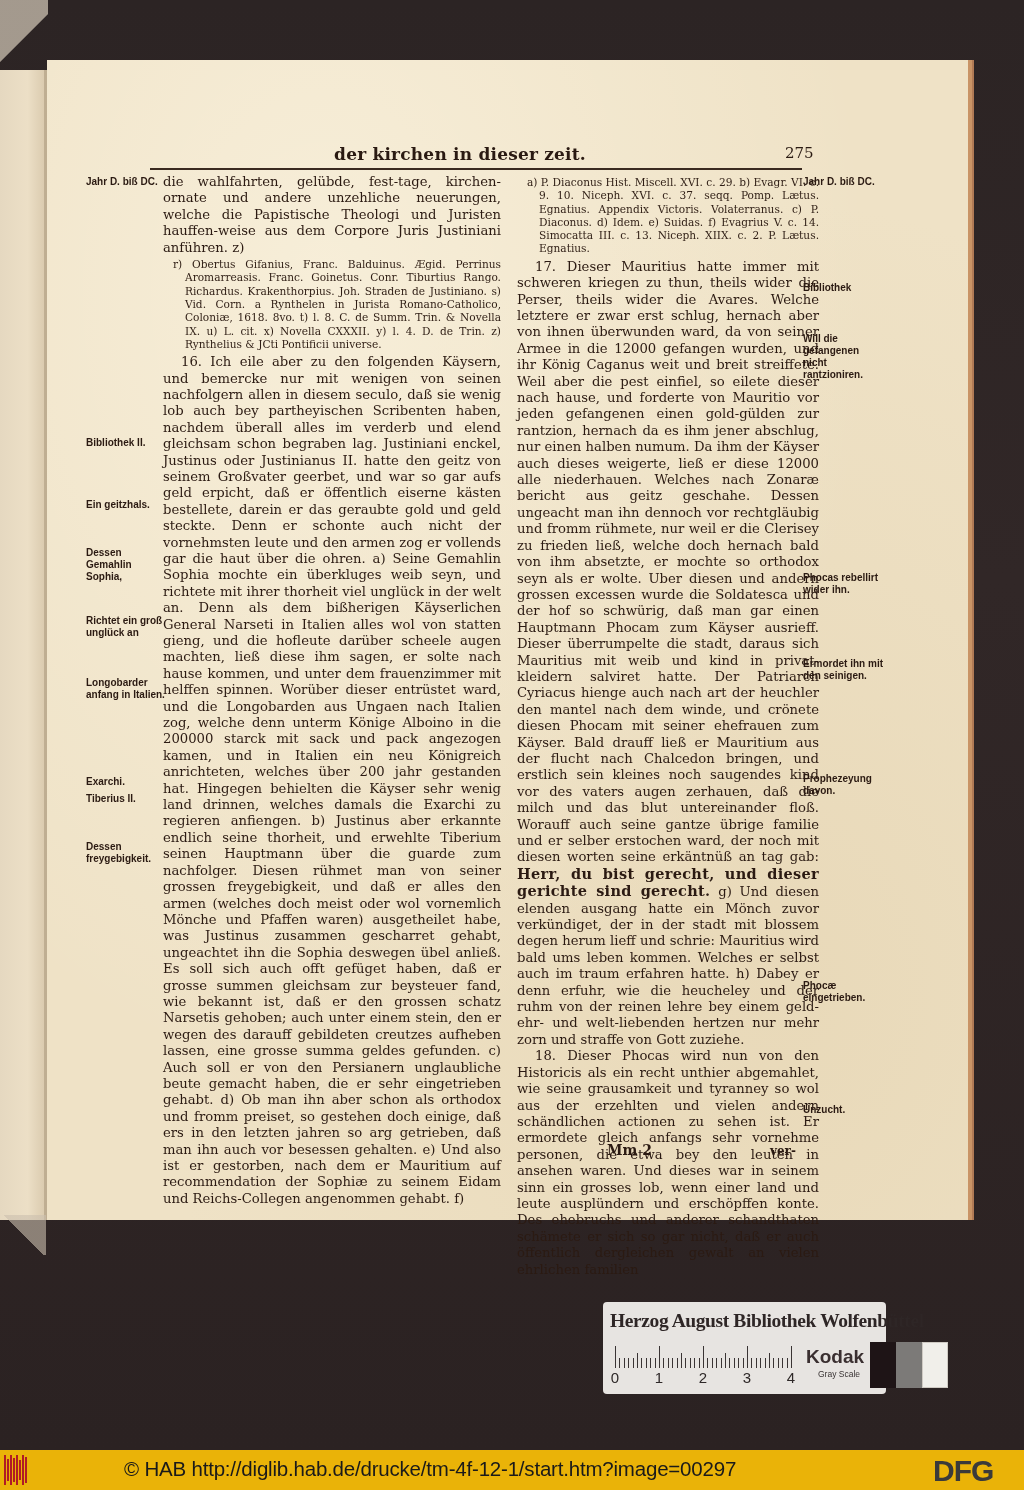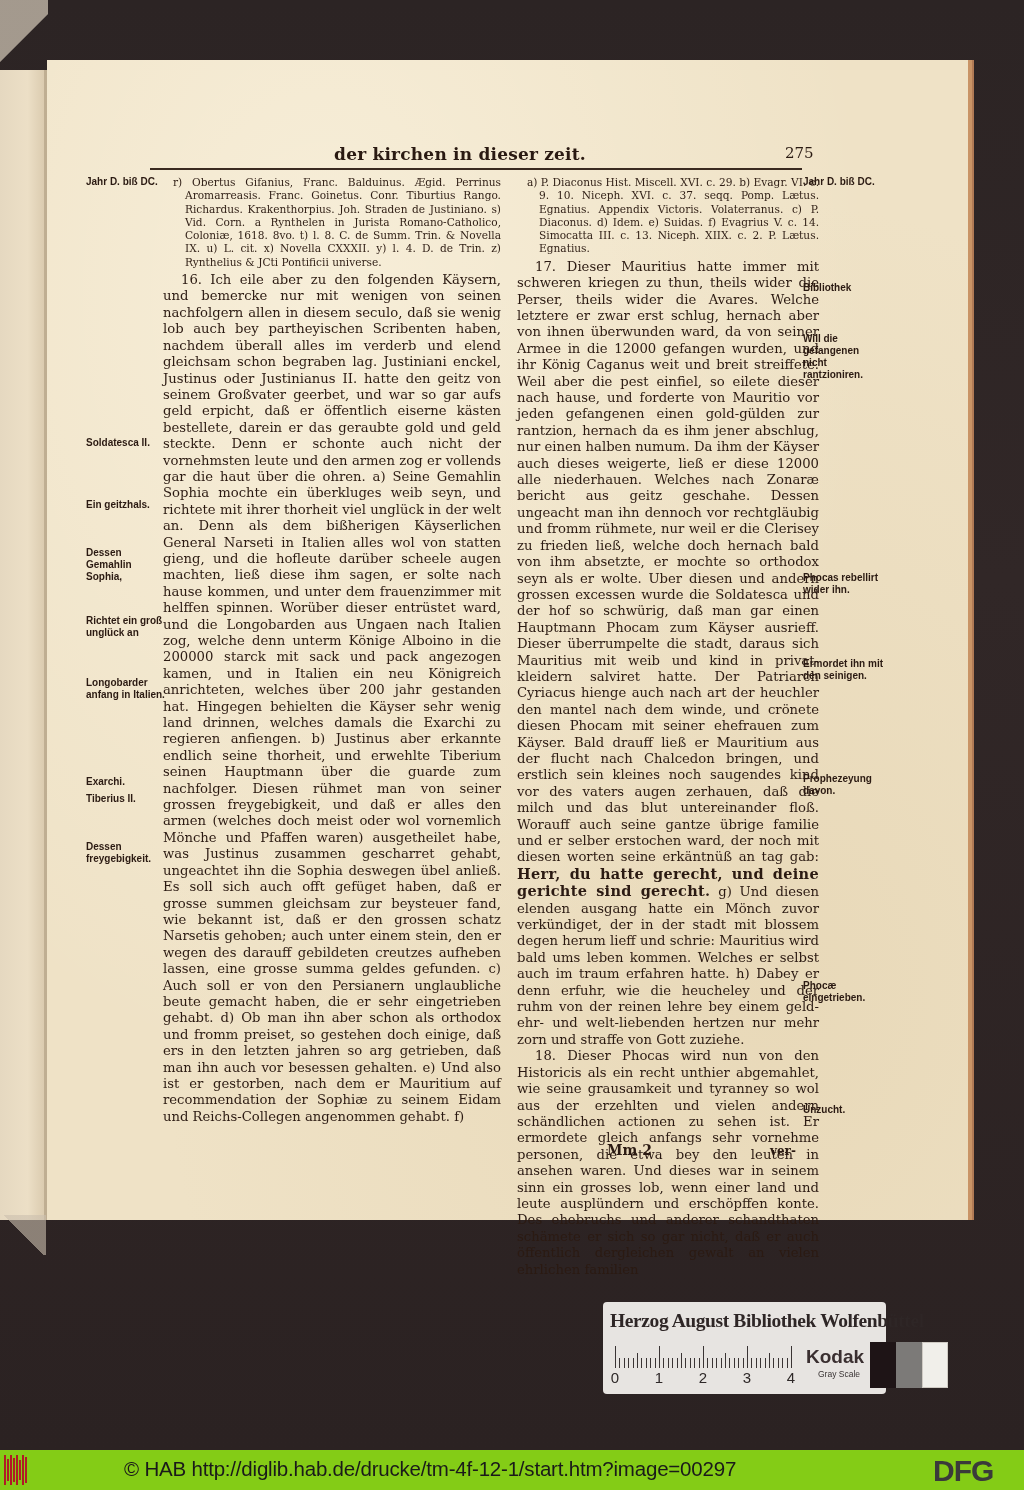--- a/index.html
+++ b/index.html
@@ -116,21 +116,21 @@
     font-size: 19px; color: #3a2f30;
   }
   .grayscale-label {
     position: absolute; left: 215px; top: 67px;
     font-family: "Liberation Sans", sans-serif; font-size: 8.5px; color: #3a3434;
   }
   .swatch { position: absolute; top: 40px; width: 26px; height: 46px; }
   
   .footer {
     position: absolute; left: 0; top: 1450px; width: 1024px; height: 40px;
-    background: #84cc16;
+    background: #eab308;
   }
   .hab-logo { position: absolute; left: 4px; top: 5px; width: 22px; height: 30px; }
   .hab-logo span {
     position: absolute; top: 0; width: 1.6px; background: #b01b25;
   }
   .footer-text {
     position: absolute; left: 124px; top: 7px;
     font-family: "Liberation Sans", sans-serif; font-size: 20.5px; color: #1a1a1a;
     letter-spacing: -0.2px; white-space: nowrap;
   }
@@ -150,36 +150,37 @@
 <div class="left-leaf-shadow"></div>
 <div class="left-leaf-bottom"></div>
 
 <div class="page"></div>
 
 <div class="running-head">der kirchen in dieser zeit.</div>
 <div class="page-number">275</div>
 <div class="head-rule"></div>
 
 <div class="column col-left">
+  <p class="para">die wahlfahrten, gelübde, fest-tage, kirchen-ornate und andere unzehliche neuerungen, welche die Papistische Theologi und Juristen hauffen-weise aus dem Corpore Juris Justiniani anführen. z)</p>
   <p class="footnote">r) Obertus Gifanius, Franc. Balduinus. Ægid. Perrinus Aromarreasis. Franc. Goinetus. Conr. Tiburtius Rango. Richardus. Krakenthorpius. Joh. Straden de Justiniano. s) Vid. Corn. a Rynthelen in Jurista Romano-Catholico, Coloniæ, 1618. 8vo. t) l. 8. C. de Summ. Trin. &amp; Novella IX. u) L. cit. x) Novella CXXXII. y) l. 4. D. de Trin. z) Rynthelius &amp; JCti Pontificii universe.</p>
   <p class="para indent">16. Ich eile aber zu den folgenden Käysern, und bemercke nur mit wenigen von seinen nachfolgern allen in diesem seculo, daß sie wenig lob auch bey partheyischen Scribenten haben, nachdem überall alles im verderb und elend gleichsam schon begraben lag. Justiniani enckel, Justinus oder Justinianus II. hatte den geitz von seinem Großvater geerbet, und war so gar aufs geld erpicht, daß er öffentlich eiserne kästen bestellete, darein er das geraubte gold und geld steckte. Denn er schonte auch nicht der vornehmsten leute und den armen zog er vollends gar die haut über die ohren. a) Seine Gemahlin Sophia mochte ein überkluges weib seyn, und richtete mit ihrer thorheit viel unglück in der welt an. Denn als dem bißherigen Käyserlichen General Narseti in Italien alles wol von statten gieng, und die hofleute darüber scheele augen machten, ließ diese ihm sagen, er solte nach hause kommen, und unter dem frauenzimmer mit helffen spinnen. Worüber dieser entrüstet ward, und die Longobarden aus Ungaen nach Italien zog, welche denn unterm Könige Alboino in die 200000 starck mit sack und pack angezogen kamen, und in Italien ein neu Königreich anrichteten, welches über 200 jahr gestanden hat. Hingegen behielten die Käyser sehr wenig land drinnen, welches damals die Exarchi zu regieren anfiengen. b) Justinus aber erkannte endlich seine thorheit, und erwehlte Tiberium seinen Hauptmann über die guarde zum nachfolger. Diesen rühmet man von seiner grossen freygebigkeit, und daß er alles den armen (welches doch meist oder wol vornemlich Mönche und Pfaffen waren) ausgetheilet habe, was Justinus zusammen gescharret gehabt, ungeachtet ihn die Sophia deswegen übel anließ. Es soll sich auch offt gefüget haben, daß er grosse summen gleichsam zur beysteuer fand, wie bekannt ist, daß er den grossen schatz Narsetis gehoben; auch unter einem stein, den er wegen des darauff gebildeten creutzes aufheben lassen, eine grosse summa geldes gefunden. c) Auch soll er von den Persianern unglaubliche beute gemacht haben, die er sehr eingetrieben gehabt. d) Ob man ihn aber schon als orthodox und fromm preiset, so gestehen doch einige, daß ers in den letzten jahren so arg getrieben, daß man ihn auch vor besessen gehalten. e) Und also ist er gestorben, nach dem er Mauritium auf recommendation der Sophiæ zu seinem Eidam und Reichs-Collegen angenommen gehabt. f)</p>
 </div>
 
 <div class="column col-right">
   <p class="footnote">a) P. Diaconus Hist. Miscell. XVI. c. 29. b) Evagr. VI. c. 9. 10. Niceph. XVI. c. 37. seqq. Pomp. Lætus. Egnatius. Appendix Victoris. Volaterranus. c) P. Diaconus. d) Idem. e) Suidas. f) Evagrius V. c. 14. Simocatta III. c. 13. Niceph. XIIX. c. 2. P. Lætus. Egnatius.</p>
   <p class="para indent">
     <span>17. Dieser Mauritius hatte immer mit schweren kriegen zu thun, theils wider die Perser, theils wider die Avares. Welche letztere er zwar erst schlug, hernach aber von ihnen überwunden ward, da von seiner Armee in die 12000 gefangen wurden, und ihr König Caganus weit und breit streiffete. Weil aber die pest einfiel, so eilete dieser nach hause, und forderte von Mauritio vor jeden gefangenen einen gold-gülden zur rantzion, hernach da es ihm jener abschlug, nur einen halben numum. Da ihm der Käyser auch dieses weigerte, ließ er diese 12000 alle niederhauen. Welches nach Zonaræ bericht aus geitz geschahe. Dessen ungeacht man ihn dennoch vor rechtgläubig und fromm rühmete, nur weil er die Clerisey zu frieden ließ, welche doch hernach bald von ihm absetzte, er mochte so orthodox seyn als er wolte. Uber diesen und andern grossen excessen wurde die Soldatesca und der hof so schwürig, daß man gar einen Hauptmann Phocam zum Käyser ausrieff. Dieser überrumpelte die stadt, daraus sich Mauritius mit weib und kind in privat-kleidern salviret hatte. Der Patriarch Cyriacus hienge auch nach art der heuchler den mantel nach dem winde, und crönete diesen Phocam mit seiner ehefrauen zum Käyser. Bald drauff ließ er Mauritium aus der flucht nach Chalcedon bringen, und erstlich sein kleines noch saugendes kind vor des vaters augen zerhauen, daß die milch und das blut untereinander floß. Worauff auch seine gantze übrige familie und er selber erstochen ward, der noch mit diesen worten seine erkäntnüß an tag gab:</span>
-    <span class="emph">Herr, du hatte gerecht, und deine gerichte sind gerecht.</span>
+    <span class="emph">Herr, du bist gerecht, und dieser gerichte sind gerecht.</span>
     <span>g) Und diesen elenden ausgang hatte ein Mönch zuvor verkündiget, der in der stadt mit blossem degen herum lieff und schrie: Mauritius wird bald ums leben kommen. Welches er selbst auch im traum erfahren hatte. h) Dabey er denn erfuhr, wie die heucheley und der ruhm von der reinen lehre bey einem geld- ehr- und welt-liebenden hertzen nur mehr zorn und straffe von Gott zuziehe.</span>
   </p>
   <p class="para indent">18. Dieser Phocas wird nun von den Historicis als ein recht unthier abgemahlet, wie seine grausamkeit und tyranney so wol aus der erzehlten und vielen andern schändlichen actionen zu sehen ist. Er ermordete gleich anfangs sehr vornehme personen, die etwa bey den leuten in ansehen waren. Und dieses war in seinem sinn ein grosses lob, wenn einer land und leute ausplündern und erschöpffen konte. Des ehebruchs und anderer schandthaten schämete er sich so gar nicht, daß er auch öffentlich dergleichen gewalt an vielen ehrlichen familien</p>
 </div>
 
 <div class="margin-note left" style="top:176px">Jahr D. biß DC.</div>
-<div class="margin-note left" style="top:437px">Soldatesca II.</div>
+<div class="margin-note left" style="top:437px">Bibliothek II.</div>
 <div class="margin-note left" style="top:499px">Ein geitzhals.</div>
 <div class="margin-note left" style="top:547px">Dessen Gemahlin Sophia,</div>
 <div class="margin-note left" style="top:615px">Richtet ein groß unglück an</div>
 <div class="margin-note left" style="top:677px">Longobarder anfang in Italien.</div>
 <div class="margin-note left" style="top:776px">Exarchi.</div>
 <div class="margin-note left" style="top:793px">Tiberius II.</div>
 <div class="margin-note left" style="top:841px">Dessen freygebigkeit.</div>
 
 <div class="margin-note right" style="top:176px">Jahr D. biß DC.</div>
 <div class="margin-note right" style="top:282px">Bibliothek</div>

